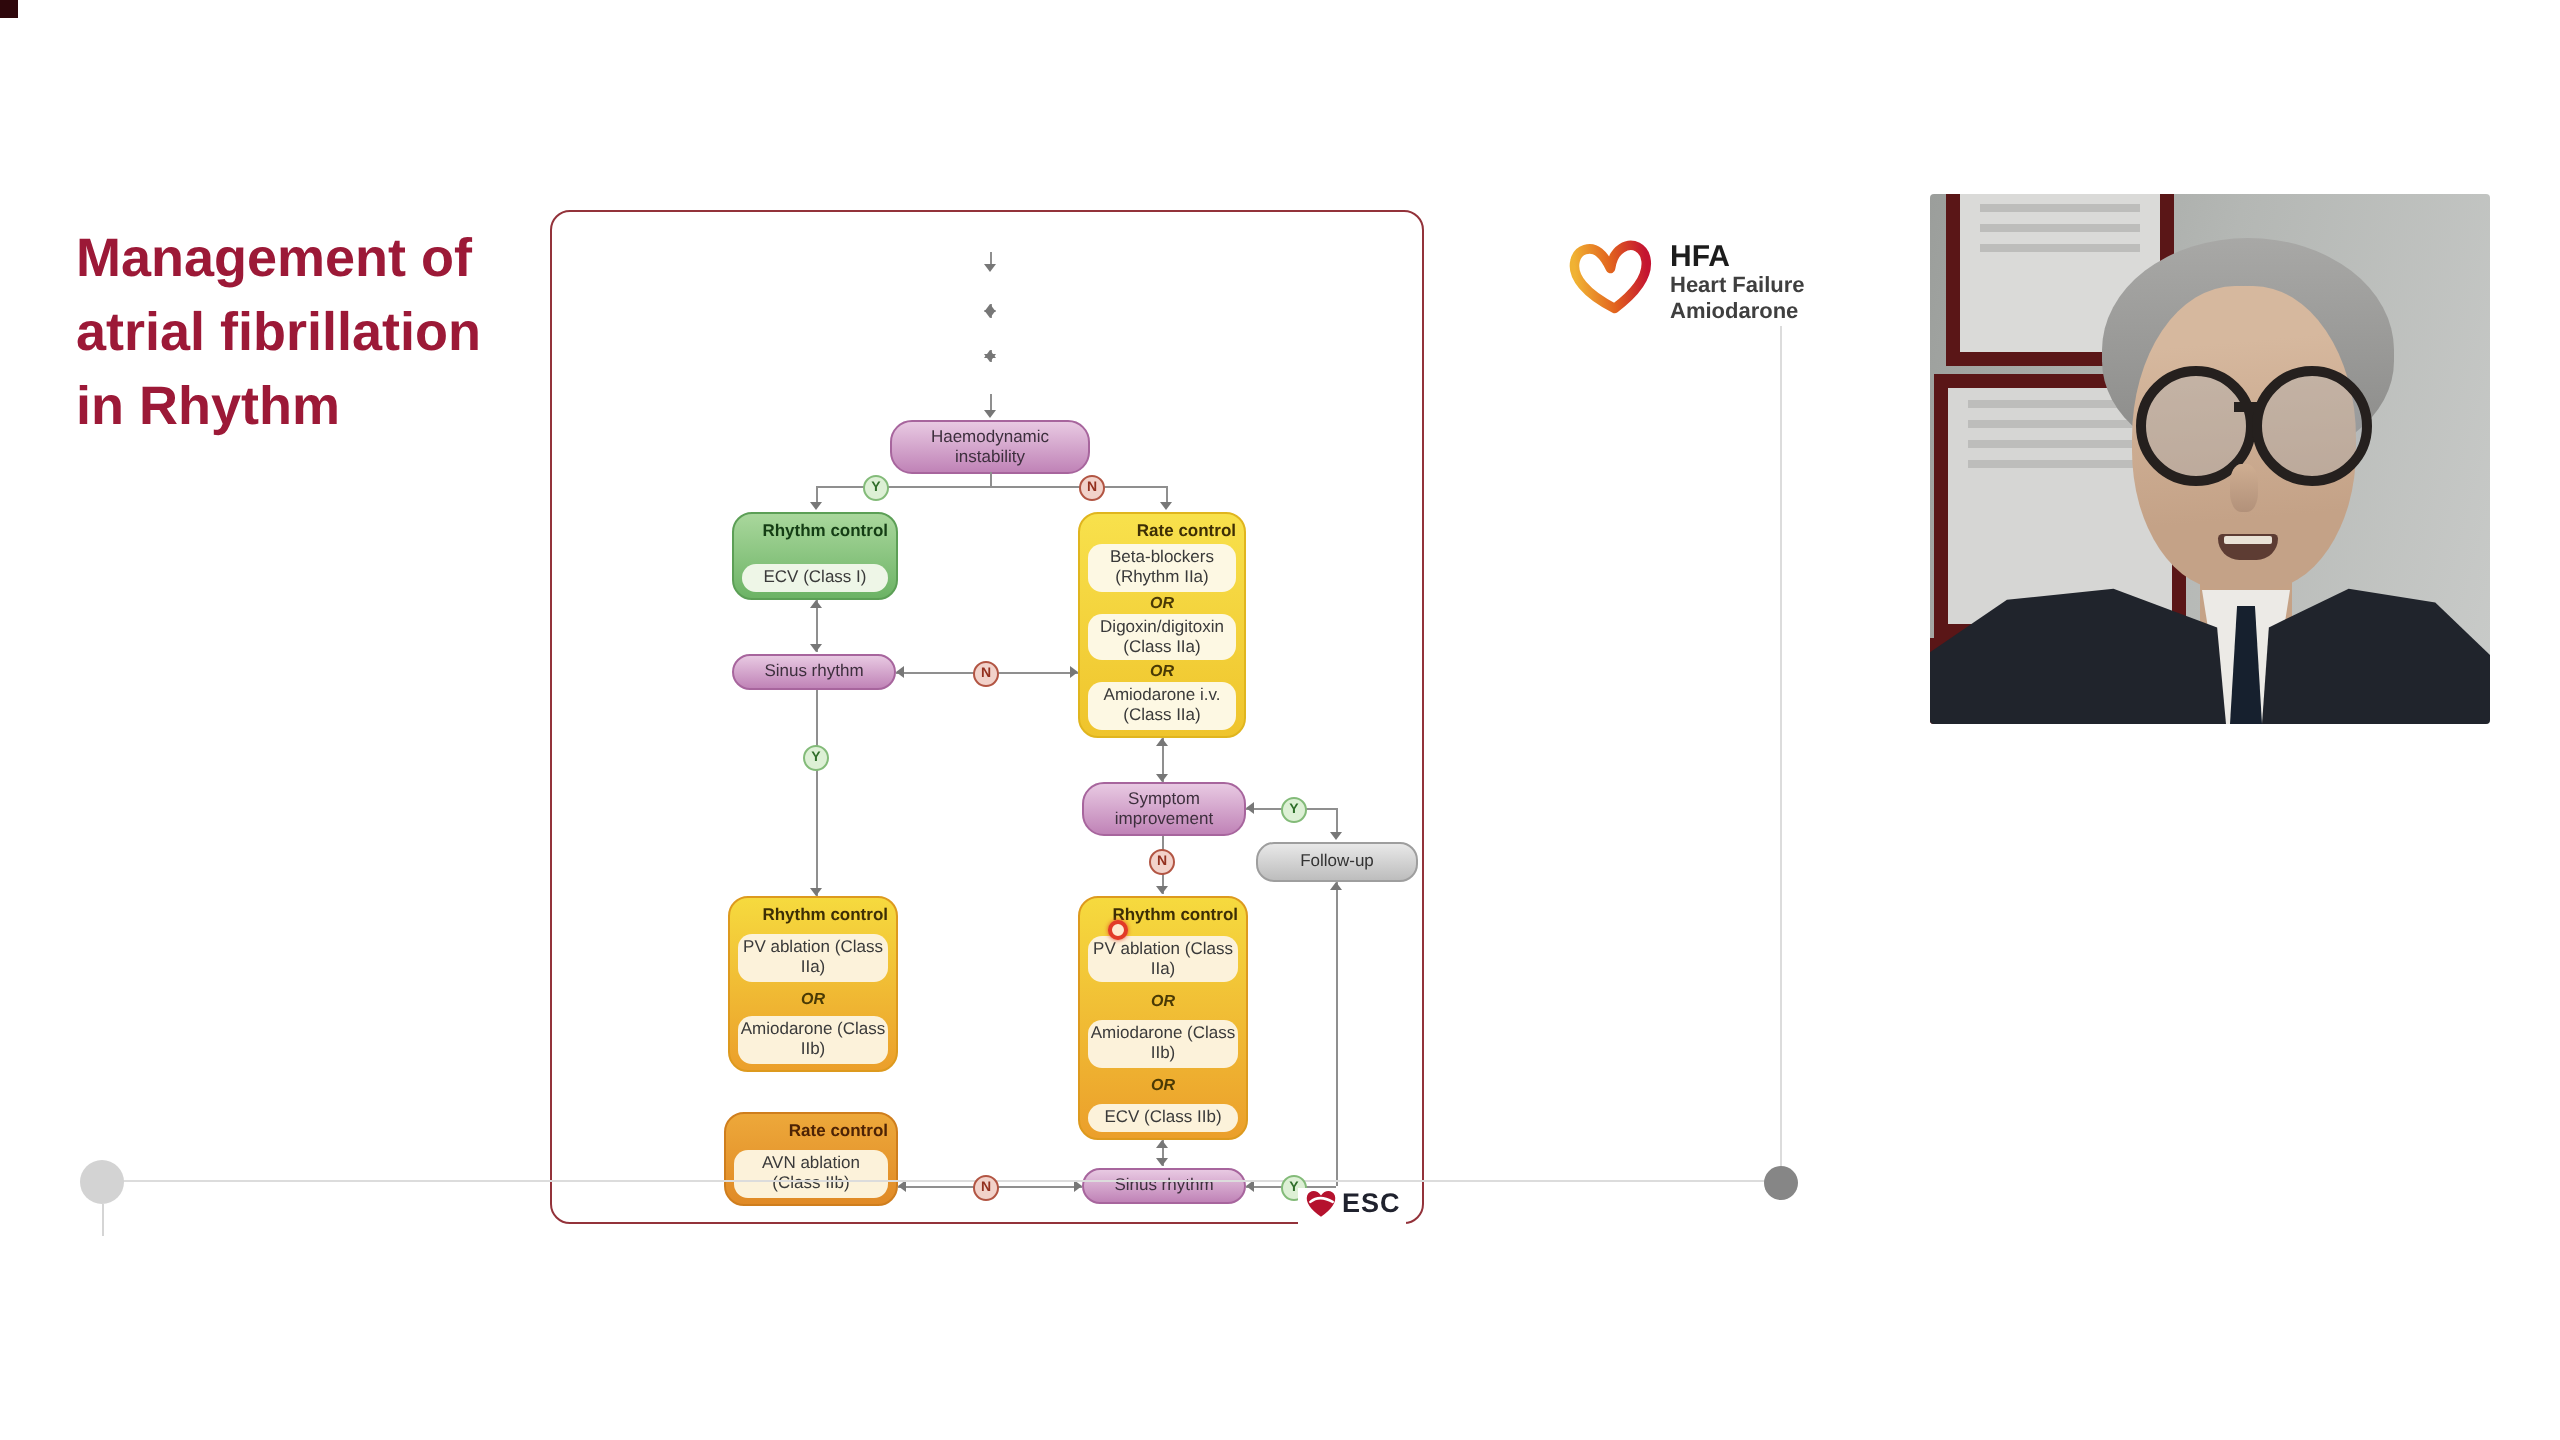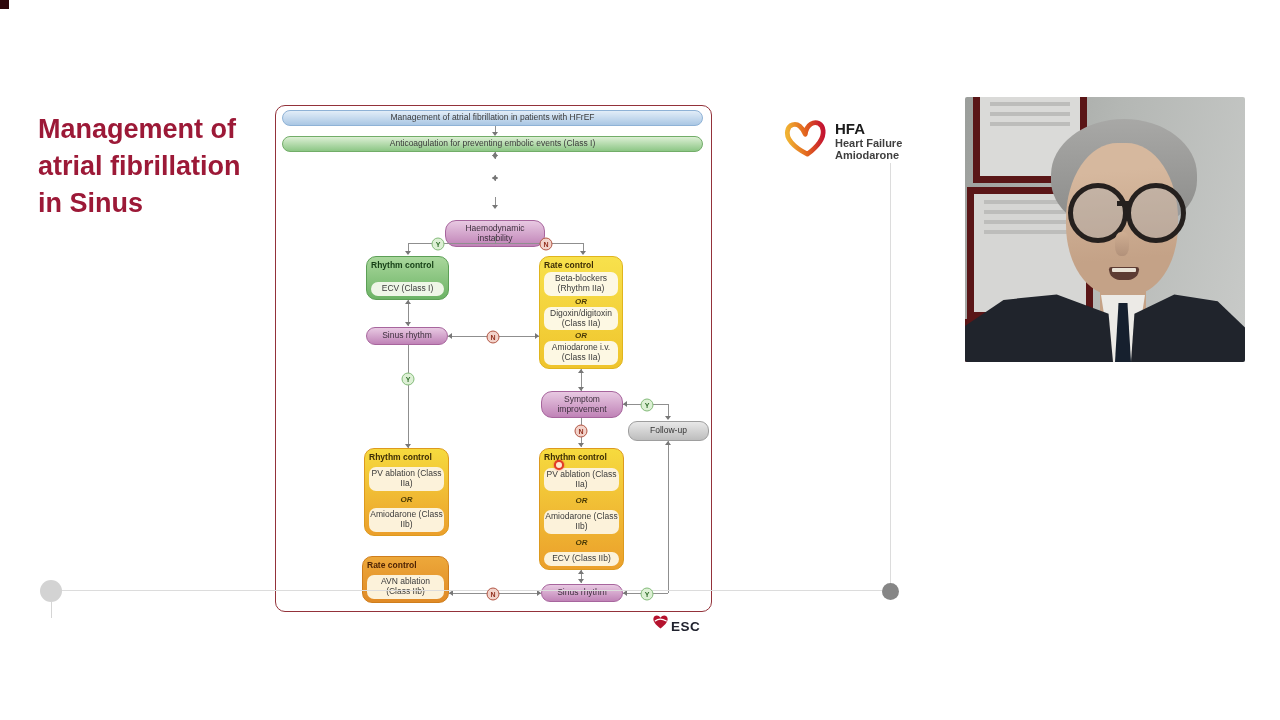--- a/index.html
+++ b/index.html
@@ -18,21 +18,21 @@
 
   .pill{position:absolute;border-radius:9px;font-size:8.5px;display:flex;align-items:center;justify-content:center;
         text-align:center;color:#3b3b3b;line-height:1.12;box-sizing:border-box;padding:1px 4px;}
   .pill.blue{background:linear-gradient(#e2edf8,#aac7e4);border:1px solid #8fb2d6;}
   .pill.green{background:linear-gradient(#dcefd4,#8cc685);border:1px solid #72ad68;}
   .pill.purple{background:linear-gradient(#e8c9e2,#c083b7);border:1px solid #a7659d;color:#3d2f3d;}
   .pill.gray{background:linear-gradient(#e8e8e8,#bdbdbd);border:1px solid #9e9e9e;color:#333;}
 
   .group{position:absolute;border-radius:10px;padding:3px 4px;box-sizing:border-box;display:flex;flex-direction:column;
          justify-content:space-between;}
-  .group .hdr{font-size:8.5px;font-weight:bold;text-align:left;color:#3d2e05;padding:0 0 1px;}
+  .group .hdr{font-size:8.5px;font-weight:bold;text-align:right;color:#3d2e05;padding:0 0 1px;}
   .group .opt{background:#fdf8e3;border-radius:7px;font-size:8.5px;text-align:center;padding:2px 1px;color:#3a3a3a;line-height:1.15;}
   .group .or{font-size:8px;font-style:italic;font-weight:bold;text-align:center;color:#4a3a05;}
   .group.yellow{background:linear-gradient(#f8e14c,#efc42c);border:1px solid #e0b51e;}
   .group.yellow-orange{background:linear-gradient(#f6da3e,#eb9f2b);border:1px solid #dd9a1e;}
   .group.orange{background:linear-gradient(#eda83a,#e08a26);border:1px solid #cf7e1d;}
   .group.yellow-orange .opt,.group.orange .opt{background:#fcf2da;}
   .group.orange .hdr{color:#4d2305;}
   .group.greenbox{background:linear-gradient(#a9d79c,#6cb365);border:1px solid #5c9f56;}
   .group.greenbox .hdr{color:#143d14;}
   .group.greenbox .opt{background:#eef6e7;}
@@ -44,21 +44,21 @@
   .tri.left{border-top:3px solid transparent;border-bottom:3px solid transparent;border-right:4px solid #777;}
   .tri.right{border-top:3px solid transparent;border-bottom:3px solid transparent;border-left:4px solid #777;}
 
   .yn{position:absolute;width:11px;height:11px;border-radius:50%;font-size:7px;font-weight:bold;display:flex;
       align-items:center;justify-content:center;transform:translate(-50%,-50%);z-index:3;}
   .yn.y{background:#ddf0d5;border:1px solid #83bb79;color:#2f6e2a;}
   .yn.n{background:#f2d2ca;border:1px solid #b25543;color:#93301f;}
 
   .laser{width:6px;height:6px;border-radius:50%;border:2px solid #e23a28;background:#ffe9d0;box-shadow:0 0 2px rgba(224,60,40,.9);z-index:4;}
 
-  .esc-logo{left:373px;top:508px;display:flex;align-items:flex-end;gap:2px;background:#fff;padding:0 3px;z-index:5;}
+  .esc-logo{left:373px;top:488px;display:flex;align-items:flex-start;gap:2px;background:#fff;padding:0 3px;z-index:5;}
   .esc-logo .esc-text{font-size:13.5px;font-weight:bold;color:#20222e;letter-spacing:.5px;}
 
   
   .hfa{left:783px;top:118px;display:flex;align-items:center;gap:6px;}
   .hfa-text .acro{font-size:15px;font-weight:bold;color:#1c1c1c;line-height:16px;}
   .hfa-text .sub{font-size:11px;color:#3f3f3f;line-height:12.5px;font-weight:bold;}
 
   
   .t-hline{left:51px;top:590px;width:839px;height:1px;background:#dcdcdc;}
   .t-vline-right{left:890px;top:163px;width:1px;height:428px;background:#dcdcdc;}
@@ -96,46 +96,44 @@
 </head>
 <body>
 
 <div class="stage">
 
   <div class="abs corner-marker"></div>
 
   <div class="abs slide-title">
     <div>Management of</div>
     <div>atrial fibrillation</div>
-    <div>in Sinus</div>
+    <div>in Rhythm</div>
   </div>
 
   <div class="abs panel">
 
-    <div class="pill blue" style="left:6px;top:4px;width:421px;height:16px;">Management of atrial fibrillation in patients with HFrEF</div>
 
     <div class="conn" style="left:218.5px;top:20px;width:1px;height:7px;"></div>
     <div class="tri down" style="left:215.5px;top:26px;"></div>
 
-    <div class="pill green" style="left:6px;top:30px;width:421px;height:16px;">Anticoagulation for preventing embolic events (Class I)</div>
 
     <div class="conn" style="left:218.5px;top:46px;width:1px;height:7px;"></div>
     <div class="tri up" style="left:215.5px;top:46px;"></div>
     <div class="tri down" style="left:215.5px;top:49px;"></div>
 
 
     <div class="conn" style="left:218.5px;top:69px;width:1px;height:6px;"></div>
     <div class="tri up" style="left:215.5px;top:69px;"></div>
     <div class="tri down" style="left:215.5px;top:71px;"></div>
 
 
     <div class="conn" style="left:218.5px;top:91px;width:1px;height:9px;"></div>
     <div class="tri down" style="left:215.5px;top:99px;"></div>
 
-    <div class="pill purple" style="left:169px;top:114px;width:100px;height:27px;border-radius:11px;">Haemodynamic instability</div>
+    <div class="pill purple" style="left:169px;top:104px;width:100px;height:27px;border-radius:11px;">Haemodynamic instability</div>
 
     <div class="conn" style="left:218.5px;top:130px;width:1px;height:7px;"></div>
     <div class="conn" style="left:132px;top:137px;width:176px;height:1px;"></div>
     <div class="conn" style="left:132px;top:137px;width:1px;height:9px;"></div>
     <div class="tri down" style="left:129px;top:145px;"></div>
     <div class="conn" style="left:307px;top:137px;width:1px;height:9px;"></div>
     <div class="tri down" style="left:304px;top:145px;"></div>
     <div class="yn y" style="left:162px;top:137.5px;">Y</div>
     <div class="yn n" style="left:270px;top:137.5px;">N</div>
 

